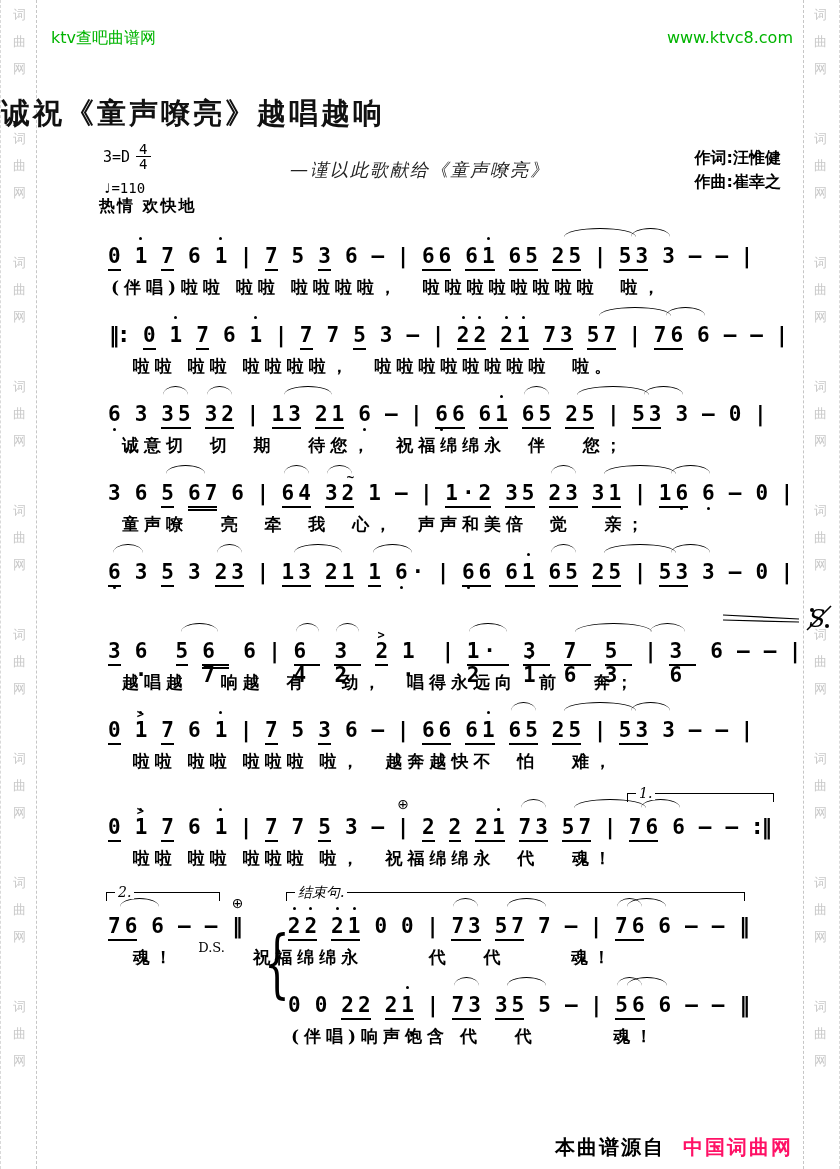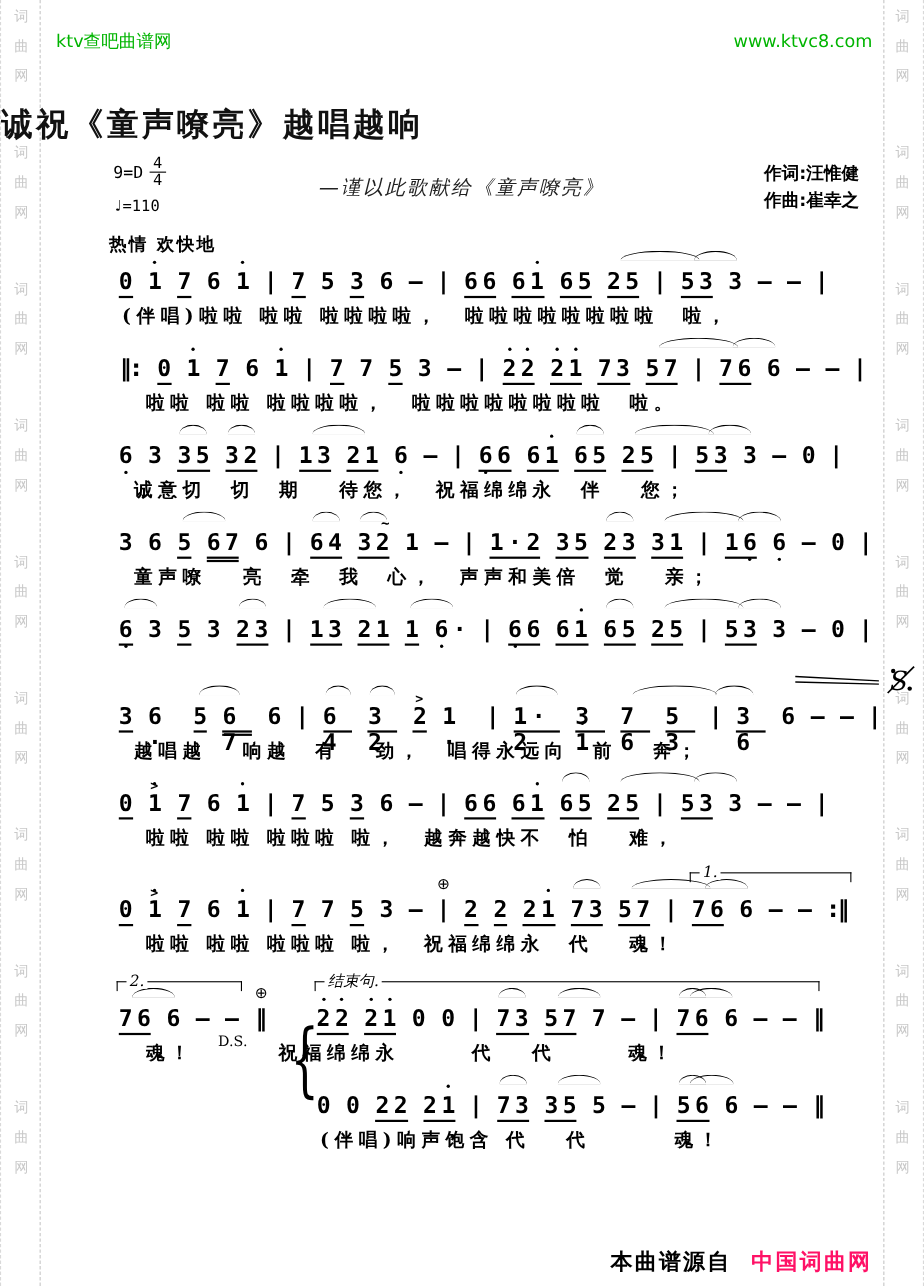--- a/index.html
+++ b/index.html
@@ -20,21 +20,21 @@
   .song-title { position:absolute; top:94px; left:0; right:0; text-align:left;
                 font-family:"DejaVu Serif", serif; font-weight:bold; font-size:29px; letter-spacing:3px; color:#111; }
   .dedication { position:absolute; top:158px; left:0; right:0; text-align:center;
                 font-family:"DejaVu Serif", serif; font-style:italic; font-size:18px; letter-spacing:2px; color:#222; }
   .credits { position:absolute; top:146px; right:58px; text-align:left; font-weight:bold; font-size:16px; line-height:24px; color:#000; }
   .meta { position:absolute; left:102px; top:142px; font-size:15px; color:#000; }
   .keyrow { display:flex; align-items:center; gap:6px; font-family:"DejaVu Sans Mono", monospace; }
   .frac { display:inline-flex; flex-direction:column; align-items:center; line-height:14px; font-size:14px; }
   .frac .num { border-bottom:1px solid #000; padding:0 3px; }
   .tempo { margin-top:9px; font-size:14px; font-family:"DejaVu Sans Mono", monospace; }
-  .expression { margin-top:16px; margin-left:-4px; font-size:16px; font-weight:bold; letter-spacing:2px; }
+  .expression { margin-top:0; margin-left:-4px; font-size:16px; font-weight:bold; letter-spacing:2px; }
   
   .score { position:relative; margin-left:100px; width:706px; }
   .score-line { position:relative; height:79px; overflow:visible; }
   .score-line:nth-child(8) { margin-top:18px; }
   .score-line:nth-child(9) { margin-top:20px; }
   .score-line:nth-child(10) { margin-left:180px; }
   .notes-row { display:flex; align-items:flex-start; padding-top:20px; }
   .tk { position:relative; display:inline-block; height:27px; line-height:24px;
         font-family:"DejaVu Sans Mono", monospace; font-size:21px; font-weight:bold; color:#000; }
   .note { margin:0 7px; }
@@ -169,21 +169,21 @@
 
   <div class="head">
     <div class="song-title">诚祝《童声嘹亮》越唱越响</div>
     <div class="dedication">—谨以此歌献给《童声嘹亮》</div>
     <div class="credits">
       <div>作词:汪惟健</div>
       <div>作曲:崔幸之</div>
     </div>
     <div class="meta">
       <div class="keyrow">
-        <span>9=D</span>
+        <span>3=D</span>
         <span class="frac">
           <span class="num">4</span>
           <span>4</span>
         </span>
       </div>
       <div class="tempo">♩=110</div>
       <div class="expression">热情 欢快地</div>
     </div>
   </div>
 

